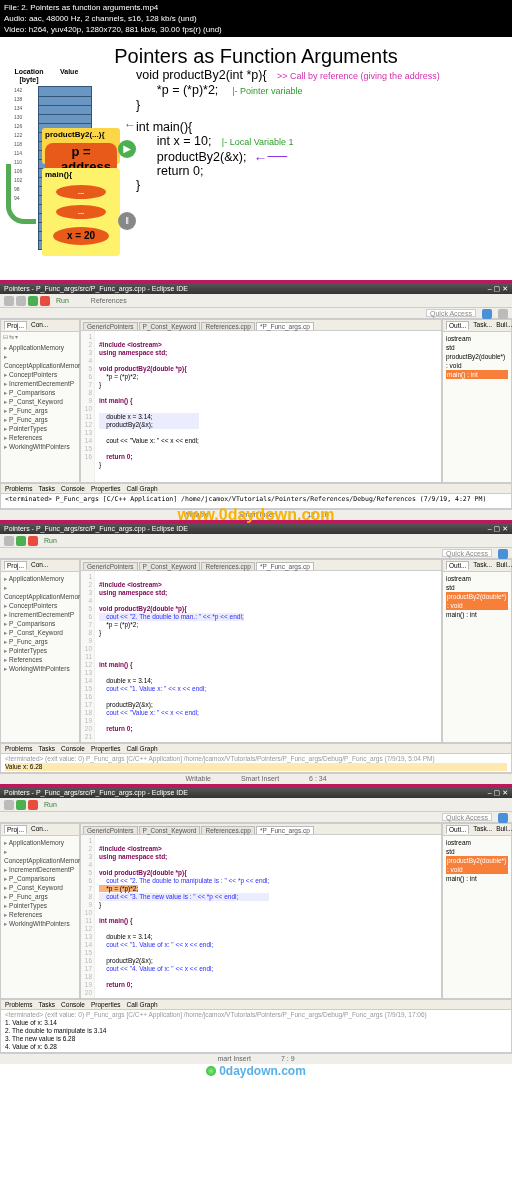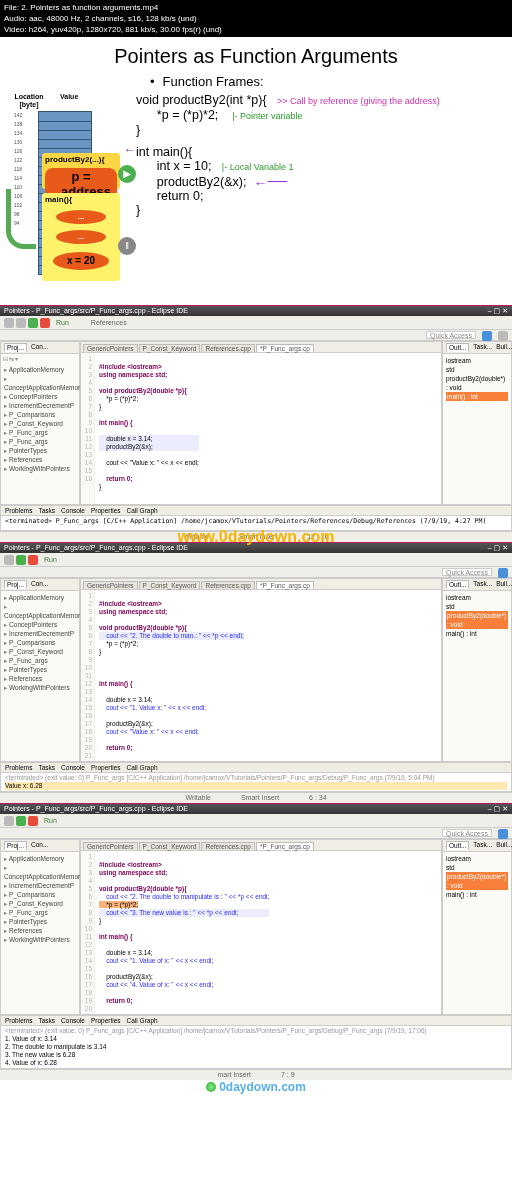--- a/index.html
+++ b/index.html
@@ -21,21 +21,21 @@
 .ell { background:#e85a1a; width:50px; height:14px; border-radius:50%; margin:6px auto 0; text-align:center; color:#fff; font-size:8px; line-height:14px; }
 .xbox { background:#e85a1a; width:56px; height:18px; border-radius:50%; margin:8px auto 0; text-align:center; font-size:10px; line-height:18px; }
 .playbtn { position:absolute; right:-16px; top:72px; width:18px; height:18px; background:#4caf50; border-radius:50%; color:#fff; text-align:center; line-height:18px; font-size:10px; }
 .pausebtn { position:absolute; right:-16px; top:144px; width:18px; height:18px; background:#888; border-radius:50%; color:#fff; text-align:center; line-height:18px; font-size:9px; }
 .arrow-purple { color:#8a2be2; font-size:12px; position:absolute; right:-16px; top:48px; }
 .codearea { font-family:"Times New Roman",serif; font-size:12.5px; line-height:14px; margin-left:10px; }
 .note-g { color:#2a9d2a; font-size:9px; }
 .note-m { color:#d030b0; font-size:9px; }
 .pa { color:#8a2be2; font-size:14px; }
 
-.ide { border-top:1px solid #be185d; font-size:7px; }
+.ide { border-top:4px solid #be185d; font-size:7px; }
 .titlebar { background:#3a3a3a; background:linear-gradient(#555,#333); color:#fff; padding:1px 4px; display:flex; justify-content:space-between; font-size:7px; }
 .toolbar { background:#efeee9; border-bottom:1px solid #ccc; padding:2px 4px; display:flex; align-items:center; gap:2px; height:14px; }
 .tbtn { width:10px; height:10px; border-radius:2px; display:inline-block; }
 .tblue{background:#4a90d9;} .tgreen{background:#4caf50;} .tred{background:#e74c3c;} .tgrey{background:#bbb;}
 .run { color:#3a7a3a; font-size:7px; margin-left:4px; }
 .perspect { background:#efeee9; border-bottom:1px solid #ccc; display:flex; justify-content:flex-end; padding:1px 4px; gap:6px; font-size:7px; height:11px; }
 .qa { border:1px solid #ccc; padding:0 3px; background:#fff; font-size:7px; color:#888; }
 .workbench { display:flex; height:var(--wbh,170px); background:#fff; }
 .panel { border:1px solid #ccc; background:#fafaf7; }
 .projpan { width:80px; display:flex; flex-direction:column; }
@@ -72,21 +72,20 @@
 <body>
 
 <div class="medinfo">
   <div>File: 2. Pointers as function arguments.mp4</div>
   <div>Audio: aac, 48000 Hz, 2 channels, s16, 128 kb/s (und)</div>
   <div>Video: h264, yuv420p, 1280x720, 881 kb/s, 30.00 fps(r) (und)</div>
 </div>
 
 <div class="slide">
   <div class="slide-title">Pointers as Function Arguments</div>
-  <div class="fframes">Function Frames:</div>
   <div class="slide-body">
     <div class="memcol">
       <div class="loclabel">Location [byte]</div>
       <div class="vallabel">Value</div>
       <div class="locnums">
         <div>142</div>
           <div>138</div>
           <div>134</div>
           <div>130</div>
           <div>126</div>

